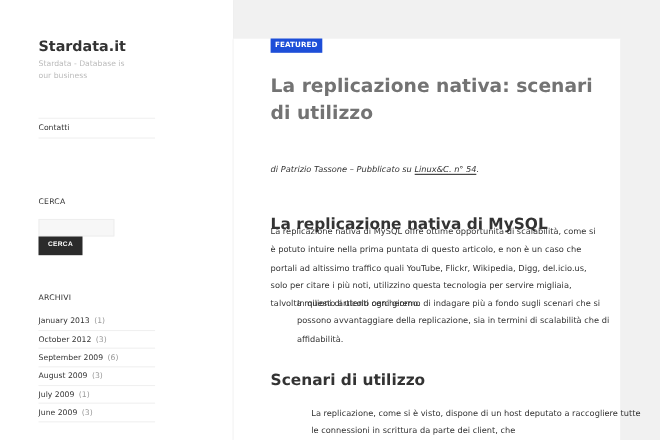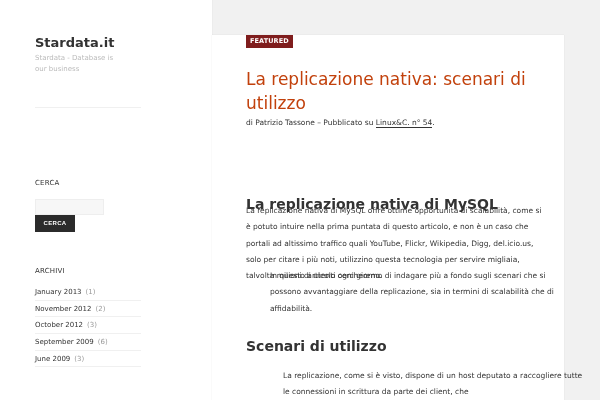--- a/index.html
+++ b/index.html
@@ -57,62 +57,64 @@
   }
   .archive-list li .count { color: #999; margin-left: 4px; }
 
   .card {
     position: absolute; left: 212px; top: 35px; width: 352px; height: 380px;
     background: #fff;
     box-shadow: 0 0 1px rgba(0,0,0,0.12);
   }
   .badge {
     position: absolute; left: 246px; top: 35px;
-    background: #7f1d1d; color: #fff; font-size: 6.5px; font-weight: bold;
+    background: #1d4ed8; color: #fff; font-size: 6.5px; font-weight: bold;
     padding: 0 4px; height: 13px; line-height: 13px; letter-spacing: 0.1px;
   }
   .post-title {
     position: absolute; left: 246px; top: 67px; width: 300px;
-    font-size: 17px; font-weight: normal; line-height: 24px; color: #c2410c;
+    font-size: 17px; font-weight: bold; line-height: 24px; color: #737373;
   }
   .byline {
-    position: absolute; left: 246px; top: 118px;
-    font-size: 7.5px; color: #333;
+    position: absolute; left: 246px; top: 149px;
+    font-size: 7.5px; color: #333; font-style: italic;
   }
   .byline a {
     color: #333; text-decoration: none; border-bottom: 1px solid #333;
   }
   .h2 {
     position: absolute; left: 246px; font-size: 14px; font-weight: bold; color: #333;
   }
   .para {
     position: absolute; left: 246px; width: 300px;
     font-size: 7.5px; line-height: 16.3px; color: #333;
   }
 </style>
 </head>
 <body>
 
 <div class="sidebar">
   <div class="site-title">Stardata.it</div>
   <div class="site-desc">Stardata - Database is our business</div>
 
   <ul class="menu">
+    <li>Contatti</li>
   </ul>
 
   <div class="widget-title" style="top:179px;">CERCA</div>
   <input class="search-input" type="text" value="" style="">
   <button class="search-btn">CERCA</button>
 
   <div class="widget-title" style="top:267px;">ARCHIVI</div>
   <ul class="archive-list">
     <li><span>January 2013</span><span class="count">(1)</span></li>
-    <li><span>November 2012</span><span class="count">(2)</span></li>
     <li><span>October 2012</span><span class="count">(3)</span></li>
     <li><span>September 2009</span><span class="count">(6)</span></li>
+    <li><span>August 2009</span><span class="count">(3)</span></li>
+    <li><span>July 2009</span><span class="count">(1)</span></li>
     <li><span>June 2009</span><span class="count">(3)</span></li>
   </ul>
 </div>
 
 <div class="card"></div>
 <div class="badge">FEATURED</div>
 <h1 class="post-title">La replicazione nativa: scenari di utilizzo</h1>
 <div class="byline"><span>di Patrizio Tassone – Pubblicato su </span><a>Linux&amp;C. n° 54</a><span>.</span></div>
 
 <h2 class="h2" style="top:172px;margin-top:24px;">La replicazione nativa di MySQL</h2>

